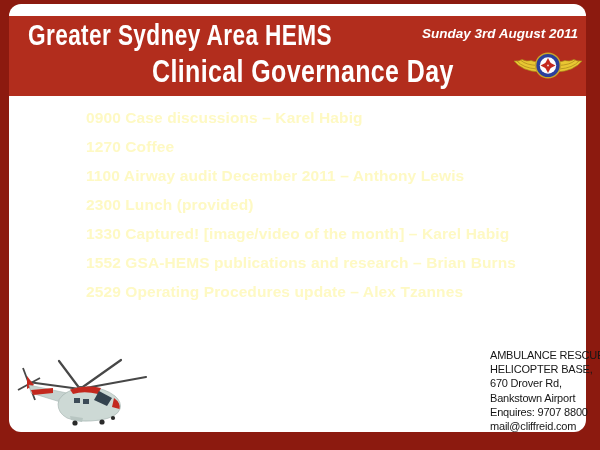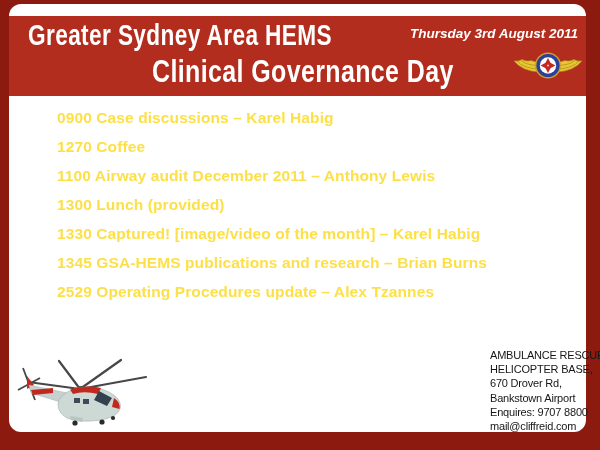--- a/index.html
+++ b/index.html
@@ -27,41 +27,41 @@
   .date-text{
     position:absolute;right:22px;top:26px;
     color:#ffffff;font-weight:bold;font-style:italic;font-size:13.5px;
     white-space:nowrap;
   }
   .wings{position:absolute;left:512px;top:49px;width:72px;height:34px;}
   .schedule{
     position:absolute;left:57px;top:103px;margin:0;padding:0;list-style:none;
   }
   .schedule li{
-    line-height:29px;font-size:15.5px;font-weight:bold;color:#fde047;
-    white-space:nowrap;letter-spacing:0.1px;
+    line-height:29px;font-size:15.5px;font-weight:bold;color:#fef9c3;
+    white-space:nowrap;letter-spacing:0.1px;margin-left:29px;
   }
   .heli{position:absolute;left:15px;top:358px;width:140px;height:76px;}
   .contact{
     position:absolute;left:490px;top:348px;
     font-size:11px;line-height:14.2px;color:#161616;letter-spacing:-0.2px;
   }
   .contact div{white-space:nowrap;}
 </style>
 </head>
 <body>
 
 <div class="card"></div>
 
 <div class="header-band"></div>
 
 <div class="title-line title-line1">Greater Sydney Area HEMS</div>
 <div class="title-line title-line2">Clinical Governance Day</div>
 
-<div class="date-text">Thursday 3rd August 2011</div>
+<div class="date-text">Sunday 3rd August 2011</div>
 
 <svg class="wings" viewBox="0 0 72 34" aria-hidden="true">
   <g>
     <path d="M27,23 Q10,22 2,12 Q7,12.5 10,10.5 Q15,13 19,11.5 Q23,13.5 27,12 Z" fill="#E9C633" stroke="#A9881A" stroke-width="0.7"></path>
     <path d="M25,20 Q11,19 5,12" stroke="#A9881A" stroke-width="0.7" fill="none"></path>
     <path d="M26,16.5 Q14,16 9,11.5" stroke="#A9881A" stroke-width="0.7" fill="none"></path>
   </g>
   <g transform="translate(72,0) scale(-1,1)">
     <path d="M27,23 Q10,22 2,12 Q7,12.5 10,10.5 Q15,13 19,11.5 Q23,13.5 27,12 Z" fill="#E9C633" stroke="#A9881A" stroke-width="0.7"></path>
     <path d="M25,20 Q11,19 5,12" stroke="#A9881A" stroke-width="0.7" fill="none"></path>
@@ -74,23 +74,23 @@
     <path d="M7.5,0 L1.8,3 L0.6,0 L1.8,-3 Z"></path>
     <path d="M0,7.5 L-3,1.8 L0,0.6 L3,1.8 Z"></path>
     <path d="M-7.5,0 L-1.8,-3 L-0.6,0 L-1.8,3 Z"></path>
   </g>
 </svg>
 
 <ul class="schedule">
   <li>0900 Case discussions – Karel Habig</li>
   <li>1270 Coffee</li>
   <li>1100 Airway audit December 2011 – Anthony Lewis</li>
-  <li>1300 Lunch (provided)</li>
+  <li>2300 Lunch (provided)</li>
   <li>1330 Captured! [image/video of the month] – Karel Habig</li>
-  <li>1345 GSA-HEMS publications and research – Brian Burns</li>
+  <li>1552 GSA-HEMS publications and research – Brian Burns</li>
   <li>2529 Operating Procedures update – Alex Tzannes</li>
 </ul>
 
 <svg class="heli" viewBox="0 0 140 76" aria-hidden="true">
 
   <g stroke="#474747" stroke-width="2.2" stroke-linecap="round">
     <line x1="65" y1="31" x2="13" y2="24"></line>
     <line x1="65" y1="31" x2="44" y2="3"></line>
     <line x1="65" y1="31" x2="106" y2="2"></line>
     <line x1="65" y1="31" x2="131" y2="19"></line>

